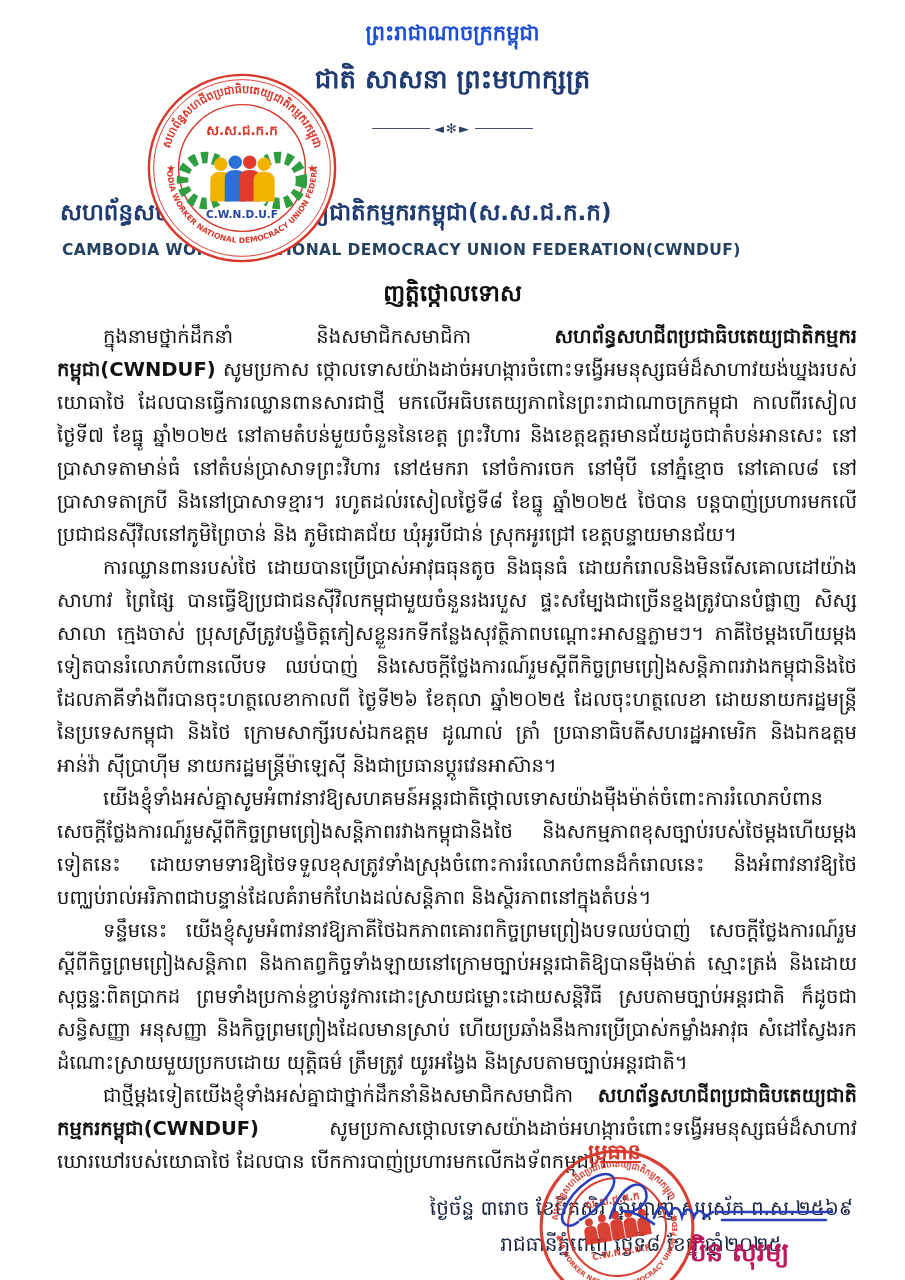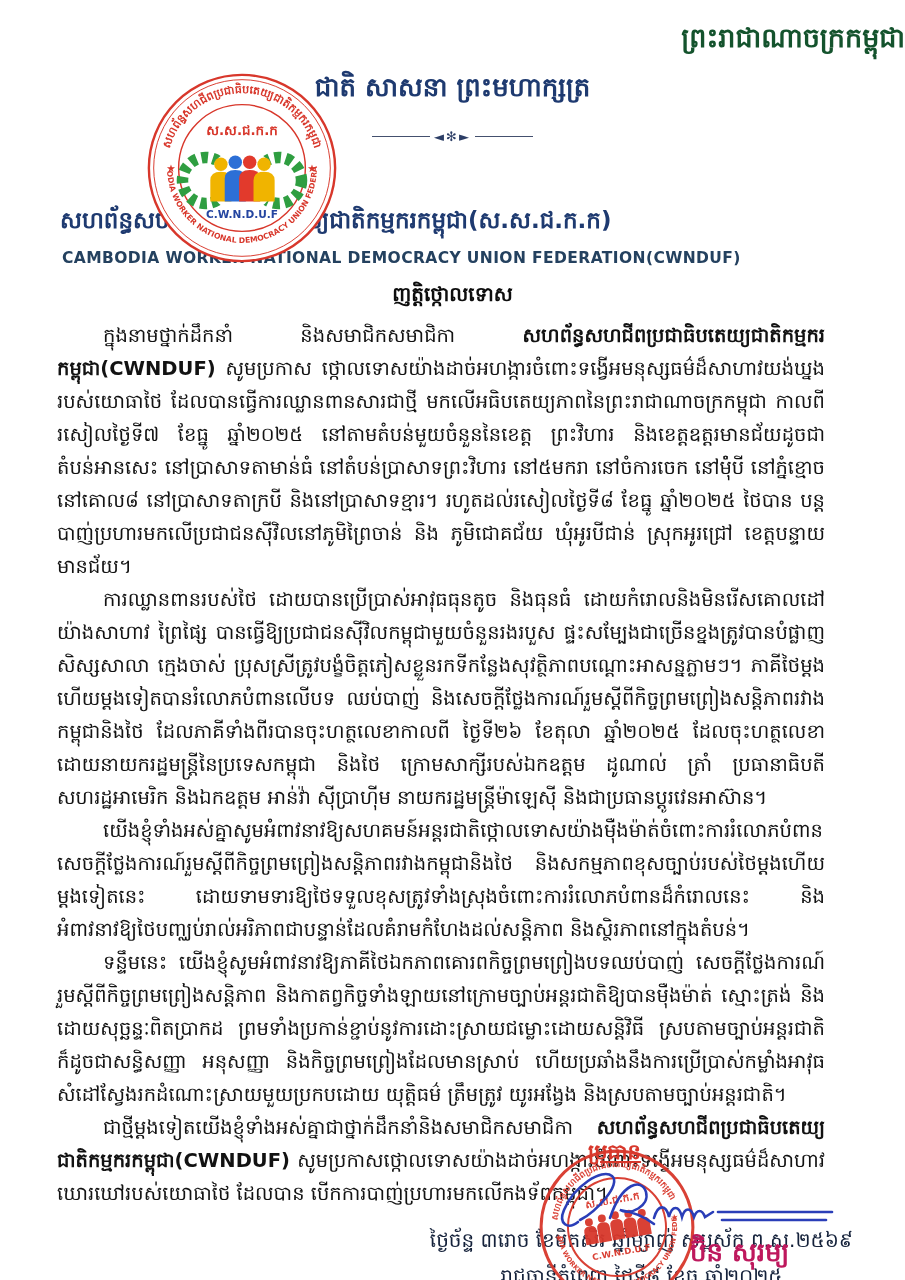--- a/index.html
+++ b/index.html
@@ -10,25 +10,24 @@
     height: 1280px;
     margin: 0 auto;
     background: #ffffff;
     overflow: hidden;
     font-family: "DejaVu Sans", sans-serif;
     color: #141414;
   }
   
   .hdr { text-align: center; padding-top: 20px; }
   .hdr-kingdom {
-    color: #14532d;
-    font-size: 27px;
+    color: #1d4ed8;
+    font-size: 21px;
     font-weight: bold;
     line-height: 1.3;
-    text-align: right;
   }
   .hdr-motto {
     color: #1e3a70;
     font-size: 26px;
     font-weight: bold;
     margin-top: 16px;
     line-height: 1.3;
   }
   .divider {
     display: flex;
@@ -59,25 +58,25 @@
     margin: 10px 0 0 62px;
     color: #24415f;
     font-size: 15.5px;
     font-weight: bold;
     letter-spacing: 0.4px;
   }
   
   .doc-title {
     text-align: center;
     font-weight: bold;
-    font-size: 20px;
-    margin-top: 14px;
+    font-size: 23px;
+    margin-top: 20px;
     color: #0d0d0d;
   }
-  .body-text { padding: 8px 80px 0 57px; }
+  .body-text { padding: 8px 48px 0 57px; }
   .body-text p {
     font-size: 19.5px;
     line-height: 33px;
     text-align: justify;
     text-indent: 46px;
     color: #121212;
   }
   .body-text p b { font-weight: bold; }
 
   

